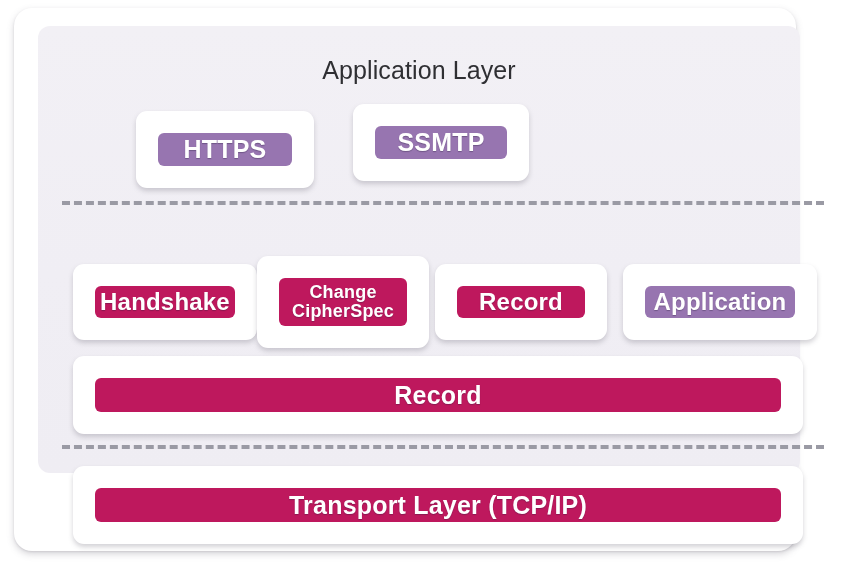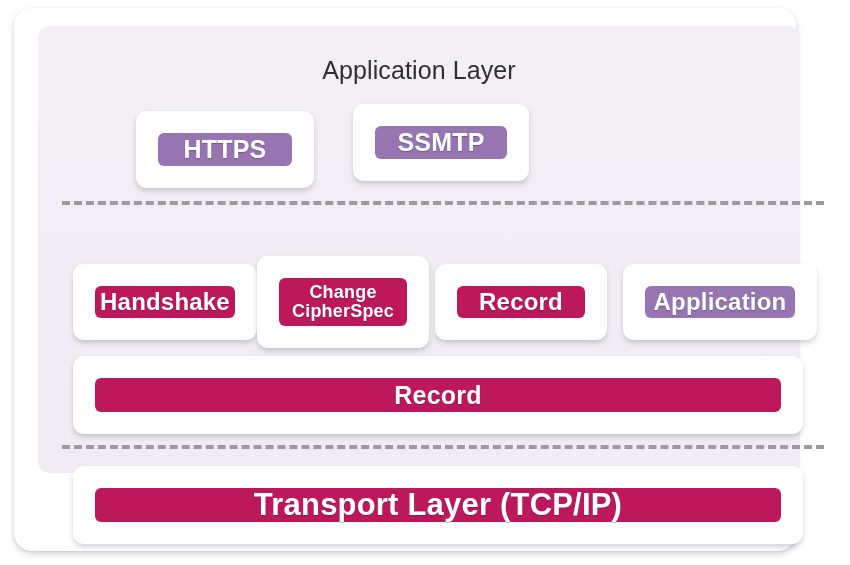--- a/index.html
+++ b/index.html
@@ -120,21 +120,21 @@
   #box-alert       .block-label,
   #box-application .block-label { font-size: 24px; }
   #box-changecs    .block-label { font-size: 18px; }
 
   
   #box-record { left: 35px; top: 330px; width: 730px; height: 78px; }
   #box-record .block-label { font-size: 25px; }
 
   
   #box-transport { left: 35px; top: 440px; width: 730px; height: 78px; }
-  #box-transport .block-label { font-size: 31px; }
+  #box-transport .block-label { font-size: 25px; }
 </style>
 </head>
 <body>
 
 <div id="diagram-root">
 
   <div class="outer-frame">
     <div class="inner-panel">
 
       <div class="section-title" id="app-layer-title">Application Layer</div>

